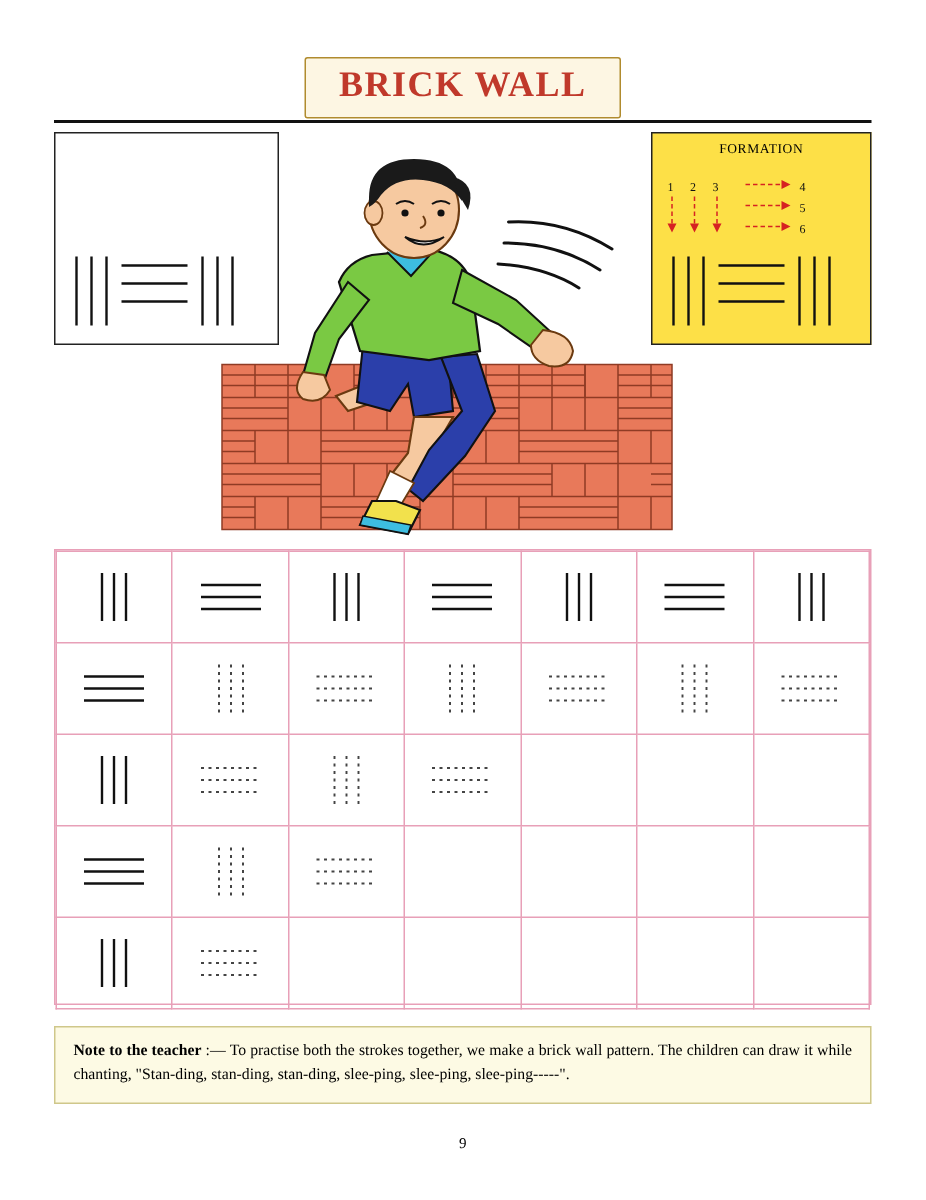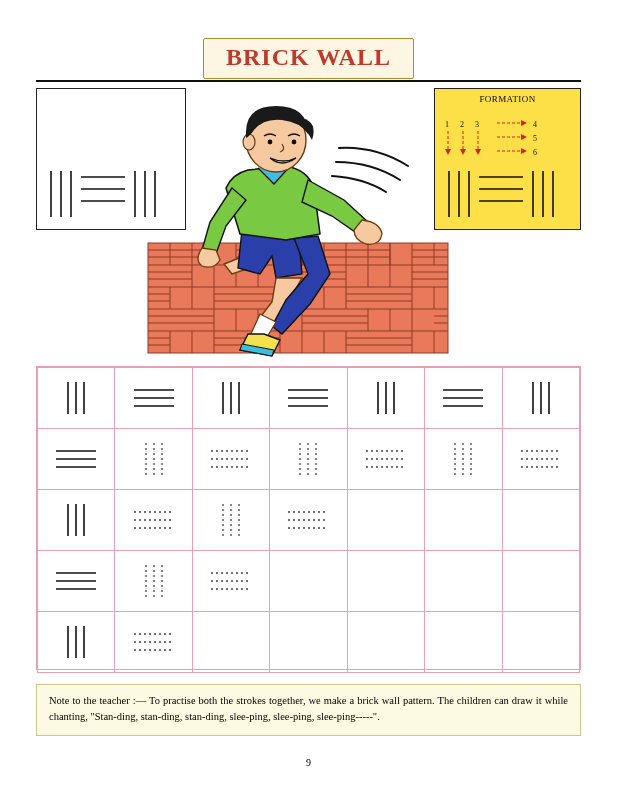--- a/index.html
+++ b/index.html
@@ -128,21 +128,21 @@
     height: 52px;
     box-sizing: border-box;
     border: 1px solid #cfc78a;
     background: #fdfae4;
     padding: 8px 12px 8px 12px;
     font-size: 10.5px;
     line-height: 1.5;
     text-align: justify;
     font-family: "Liberation Serif", serif;
   }
-  .note b { font-weight: normal; }
+  .note b { font-weight: bold; }
 
   .page-num {
     position: absolute;
     top: 757px;
     left: 0;
     width: 100%;
     text-align: center;
     font-size: 10px;
     font-family: "Liberation Serif", serif;
   }

